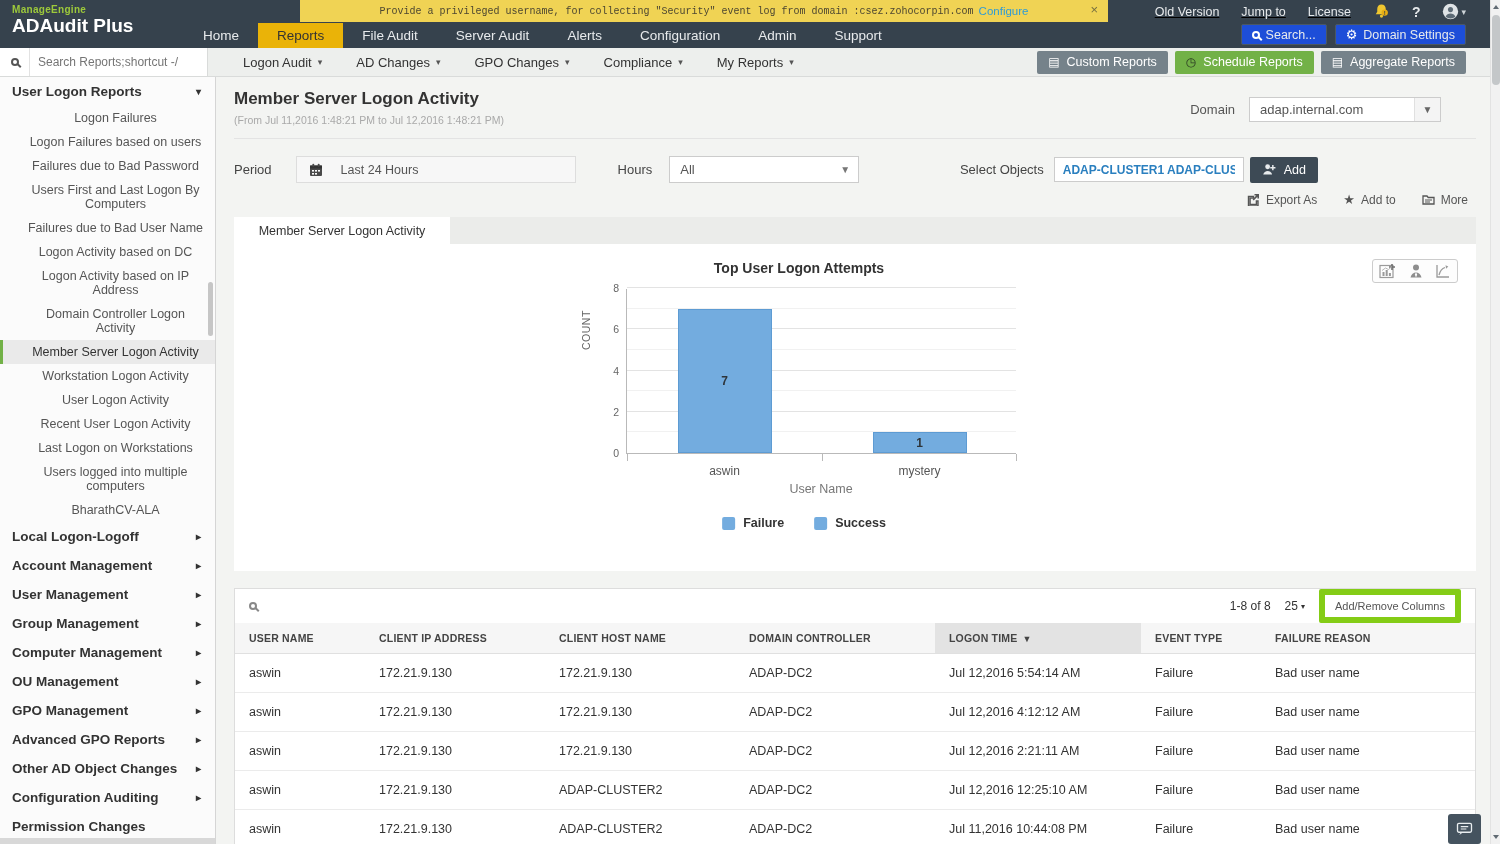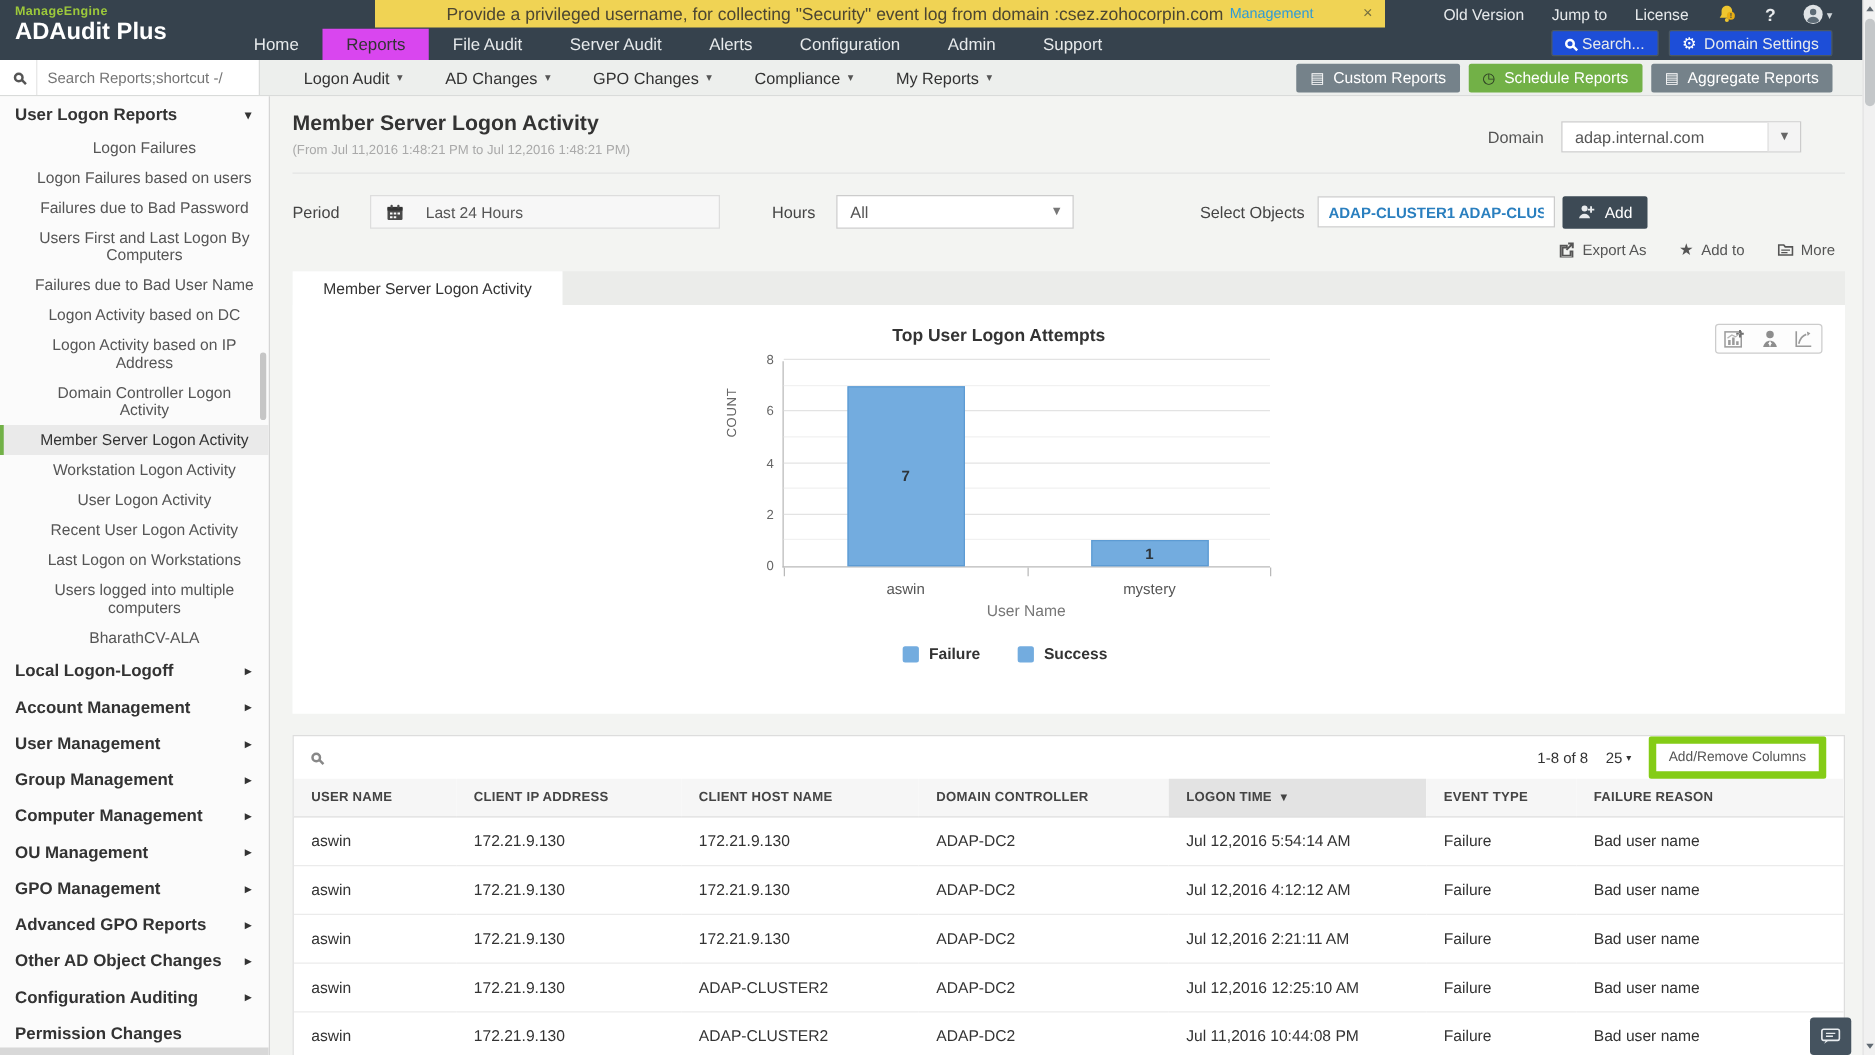--- a/index.html
+++ b/index.html
@@ -7,32 +7,32 @@
               font-family:"Liberation Sans", sans-serif; }
   .page { position:relative; width:1500px; height:844px; overflow:hidden; background:#f3f4f2; }
 
   
   .topbar { position:relative; height:48px; background:#36424d; z-index:5; }
   .brand { position:absolute; left:12px; top:4px; }
   .brand .me { color:#9dc93b; font-size:10px; font-weight:bold; letter-spacing:.3px; }
   .brand .app { color:#fff; font-size:19px; font-weight:bold; margin-top:0; line-height:22px; }
   .banner { position:absolute; left:300px; top:0; width:808px; height:22px; background:#f0d354;
             display:flex; align-items:center; justify-content:center; }
-  .banner .txt { font-size:14px; color:#4c4631; }
+  .banner .txt { font-size:10px; color:#4c4631;font-family:Liberation Mono, monospace; }
   .banner .cfg { color:#2e9bd6; margin-left:5px; font-size:11.5px; cursor:pointer; }
   .banner .close { position:absolute; right:10px; top:2px; color:#77703f; font-size:13px; cursor:pointer; }
   .top-links { position:absolute; right:34px; top:0; height:23px; display:flex; align-items:center; gap:22px; }
-  .top-links-dyn { display:flex; gap:22px; }
+  .top-links-dyn { display:flex; gap:22px;text-decoration:underline; }
   .top-link { color:#e7eaec; font-size:12.5px; cursor:pointer; white-space:nowrap; }
   .help { color:#e7eaec; font-size:14px; font-weight:bold; cursor:pointer; }
   .icon16 { width:17px; height:17px; display:inline-block; }
   .caret-sm { color:#cfd5d9; font-size:9px; margin-left:2px; }
   .nav-tabs { position:absolute; left:184px; bottom:0; height:25px; display:flex; }
   .nav-tab { color:#e7eaec; font-size:13.5px; line-height:25px; padding:0 19px; cursor:pointer; white-space:nowrap; }
-  .nav-tab.active { background:#d946ef; color:#333; }
+  .nav-tab.active { background:#eab308; color:#333; }
   .top-buttons { position:absolute; right:34px; bottom:3px; display:flex; gap:8px; }
   .tb-btn { background:#1d4ed8; border:1px solid #4a5864; border-radius:2px; color:#e7eaec;
             font-size:12.5px; height:21px; padding:0 10px; display:flex; align-items:center; gap:6px; cursor:pointer; }
   .gear { font-size:13px; color:#fff; }
   .mag { width:8px; height:8px; border:2px solid currentColor; border-radius:50%; position:relative; display:inline-block; }
   .mag::after { content:""; position:absolute; width:2px; height:5px; background:currentColor;
                 transform:rotate(-45deg); right:-3px; bottom:-4px; }
   .mag.white { color:#fff; } .mag.dark { color:#555; } .mag.gray { color:#888; }
 
   
@@ -158,21 +158,21 @@
 
 <div class="page">
 
   <div class="topbar">
     <div class="brand">
       <div class="me">ManageEngine</div>
       <div class="app">ADAudit Plus</div>
     </div>
     <div class="banner">
       <span class="txt">Provide a privileged username, for collecting "Security" event log from domain :csez.zohocorpin.com</span>
-      <span class="cfg">Management</span>
+      <span class="cfg">Configure</span>
       <span class="close">×</span>
     </div>
     <div class="top-links">
       <span class="top-links-dyn">
           <span class="top-link">Old Version</span>
           <span class="top-link">Jump to</span>
           <span class="top-link">License</span>
         </span>
       <span class="icon16">
         <svg viewBox="0 0 16 16" width="17" height="17">

